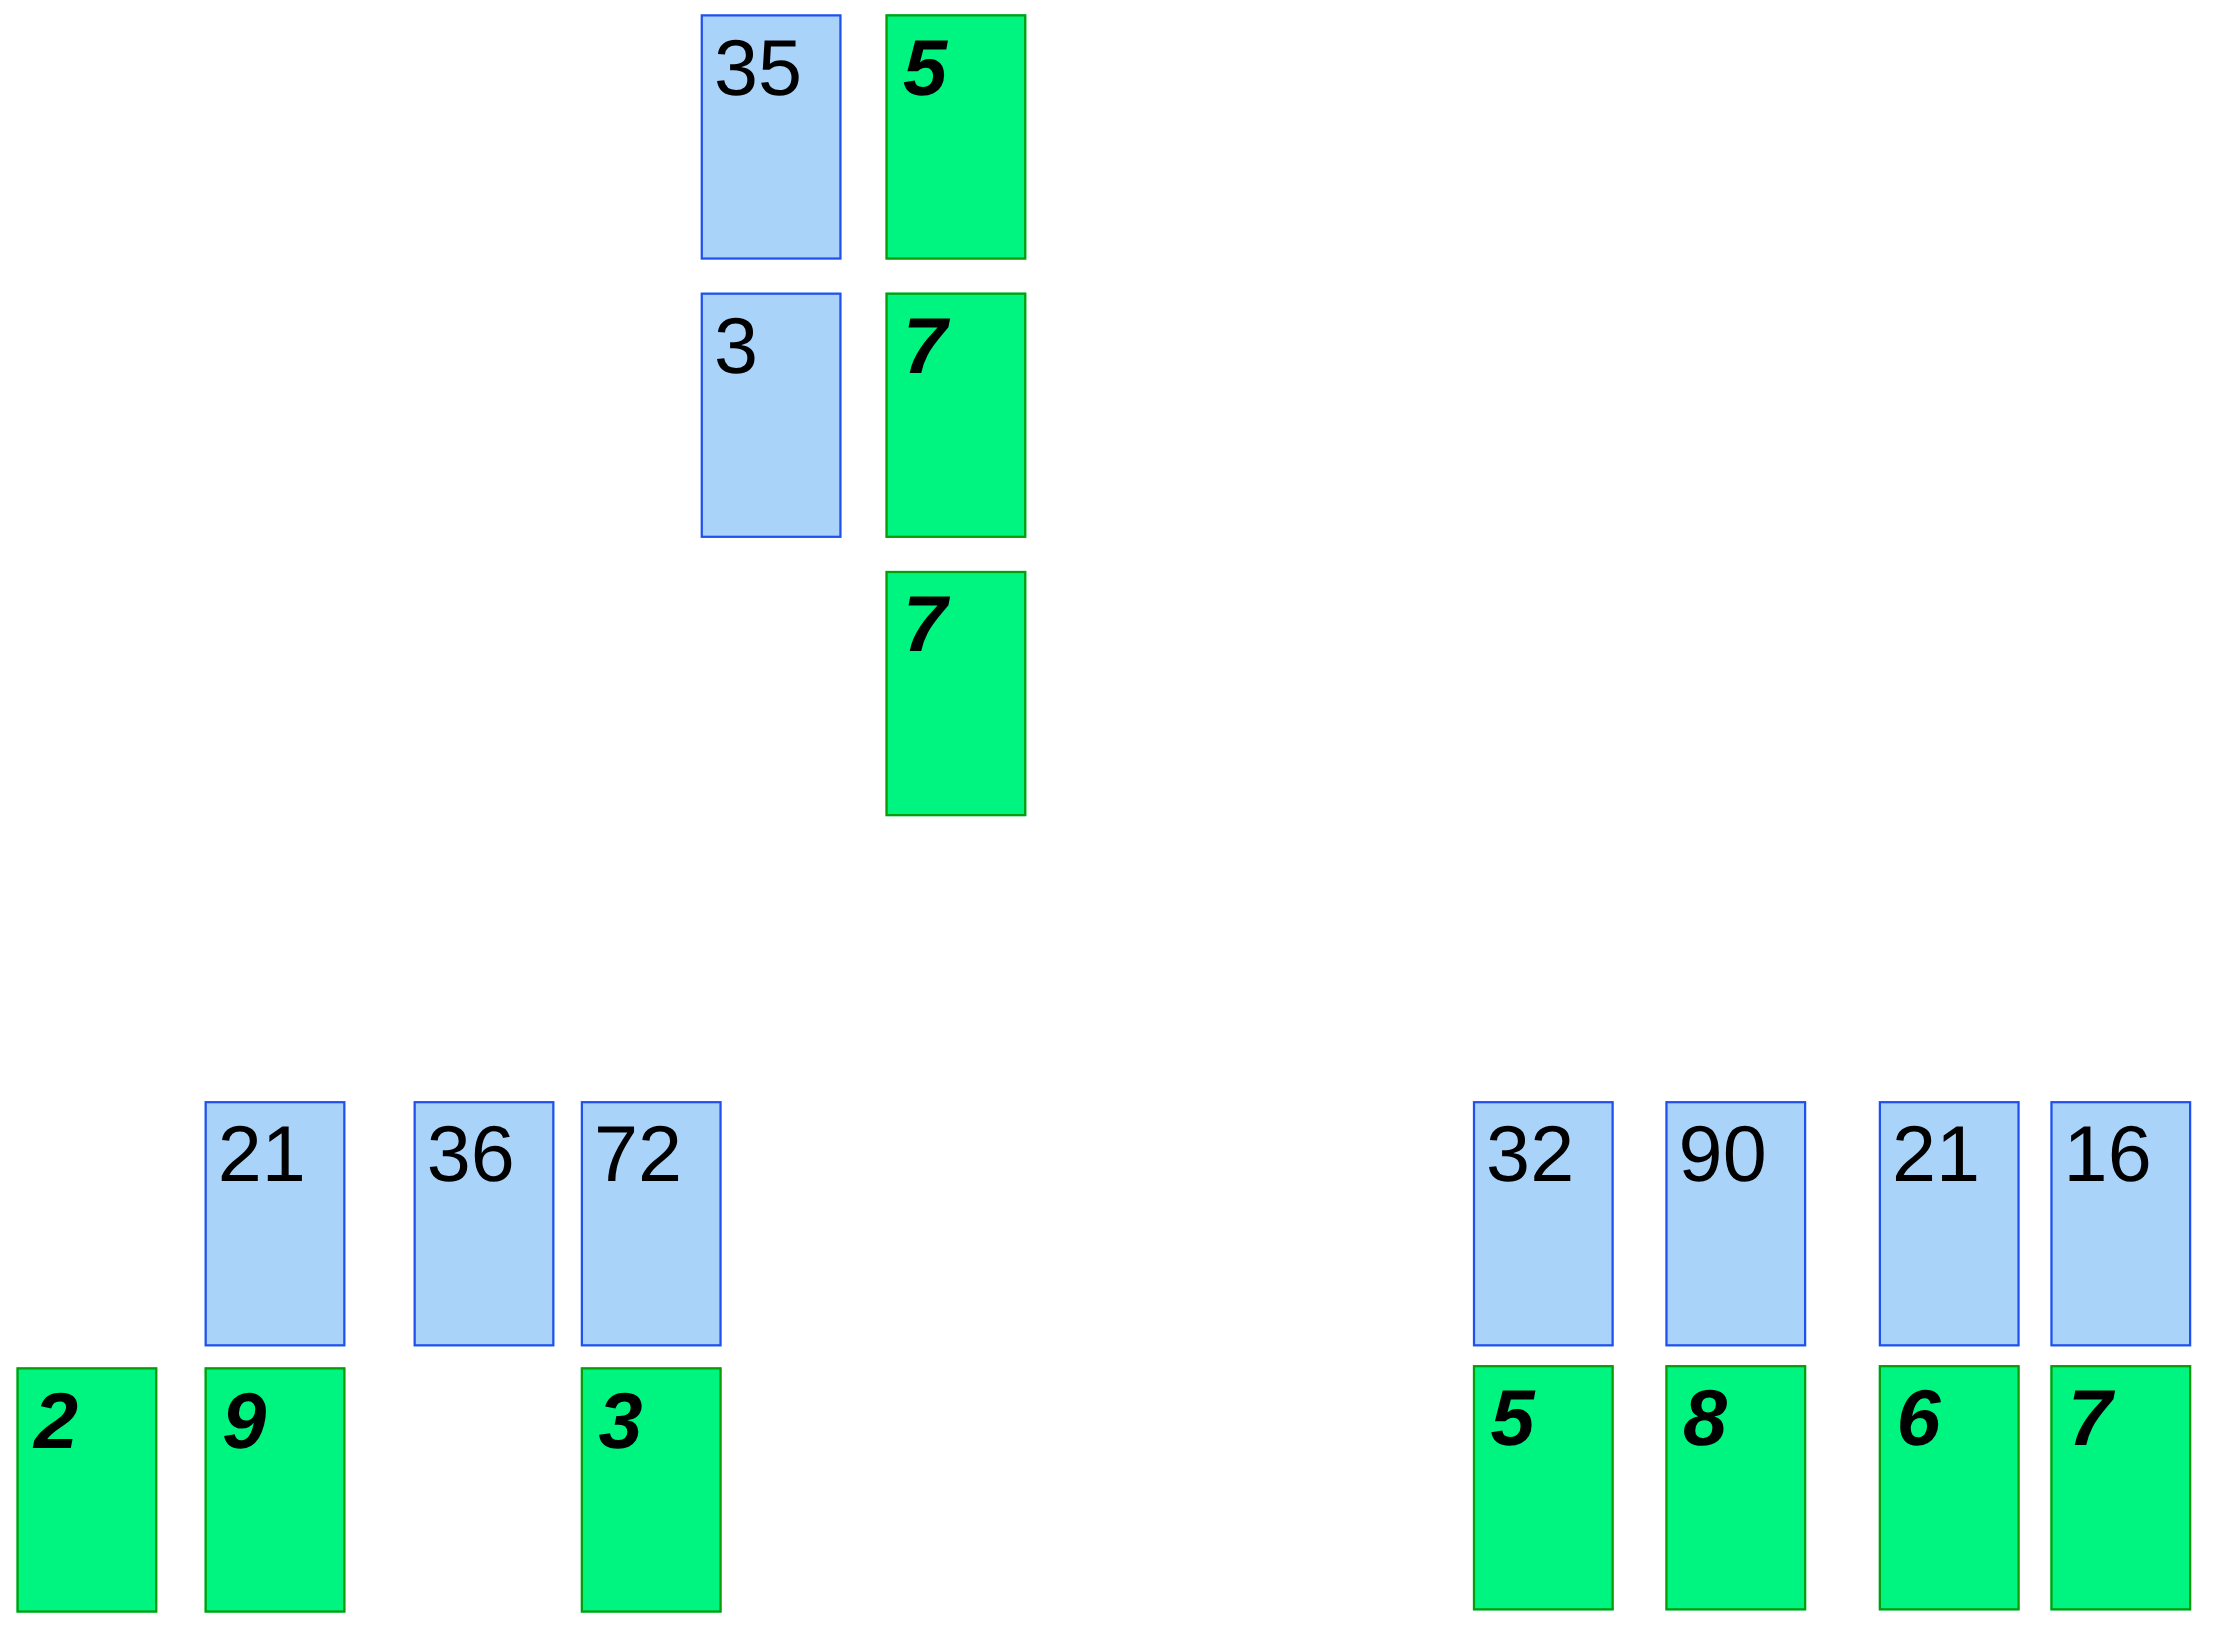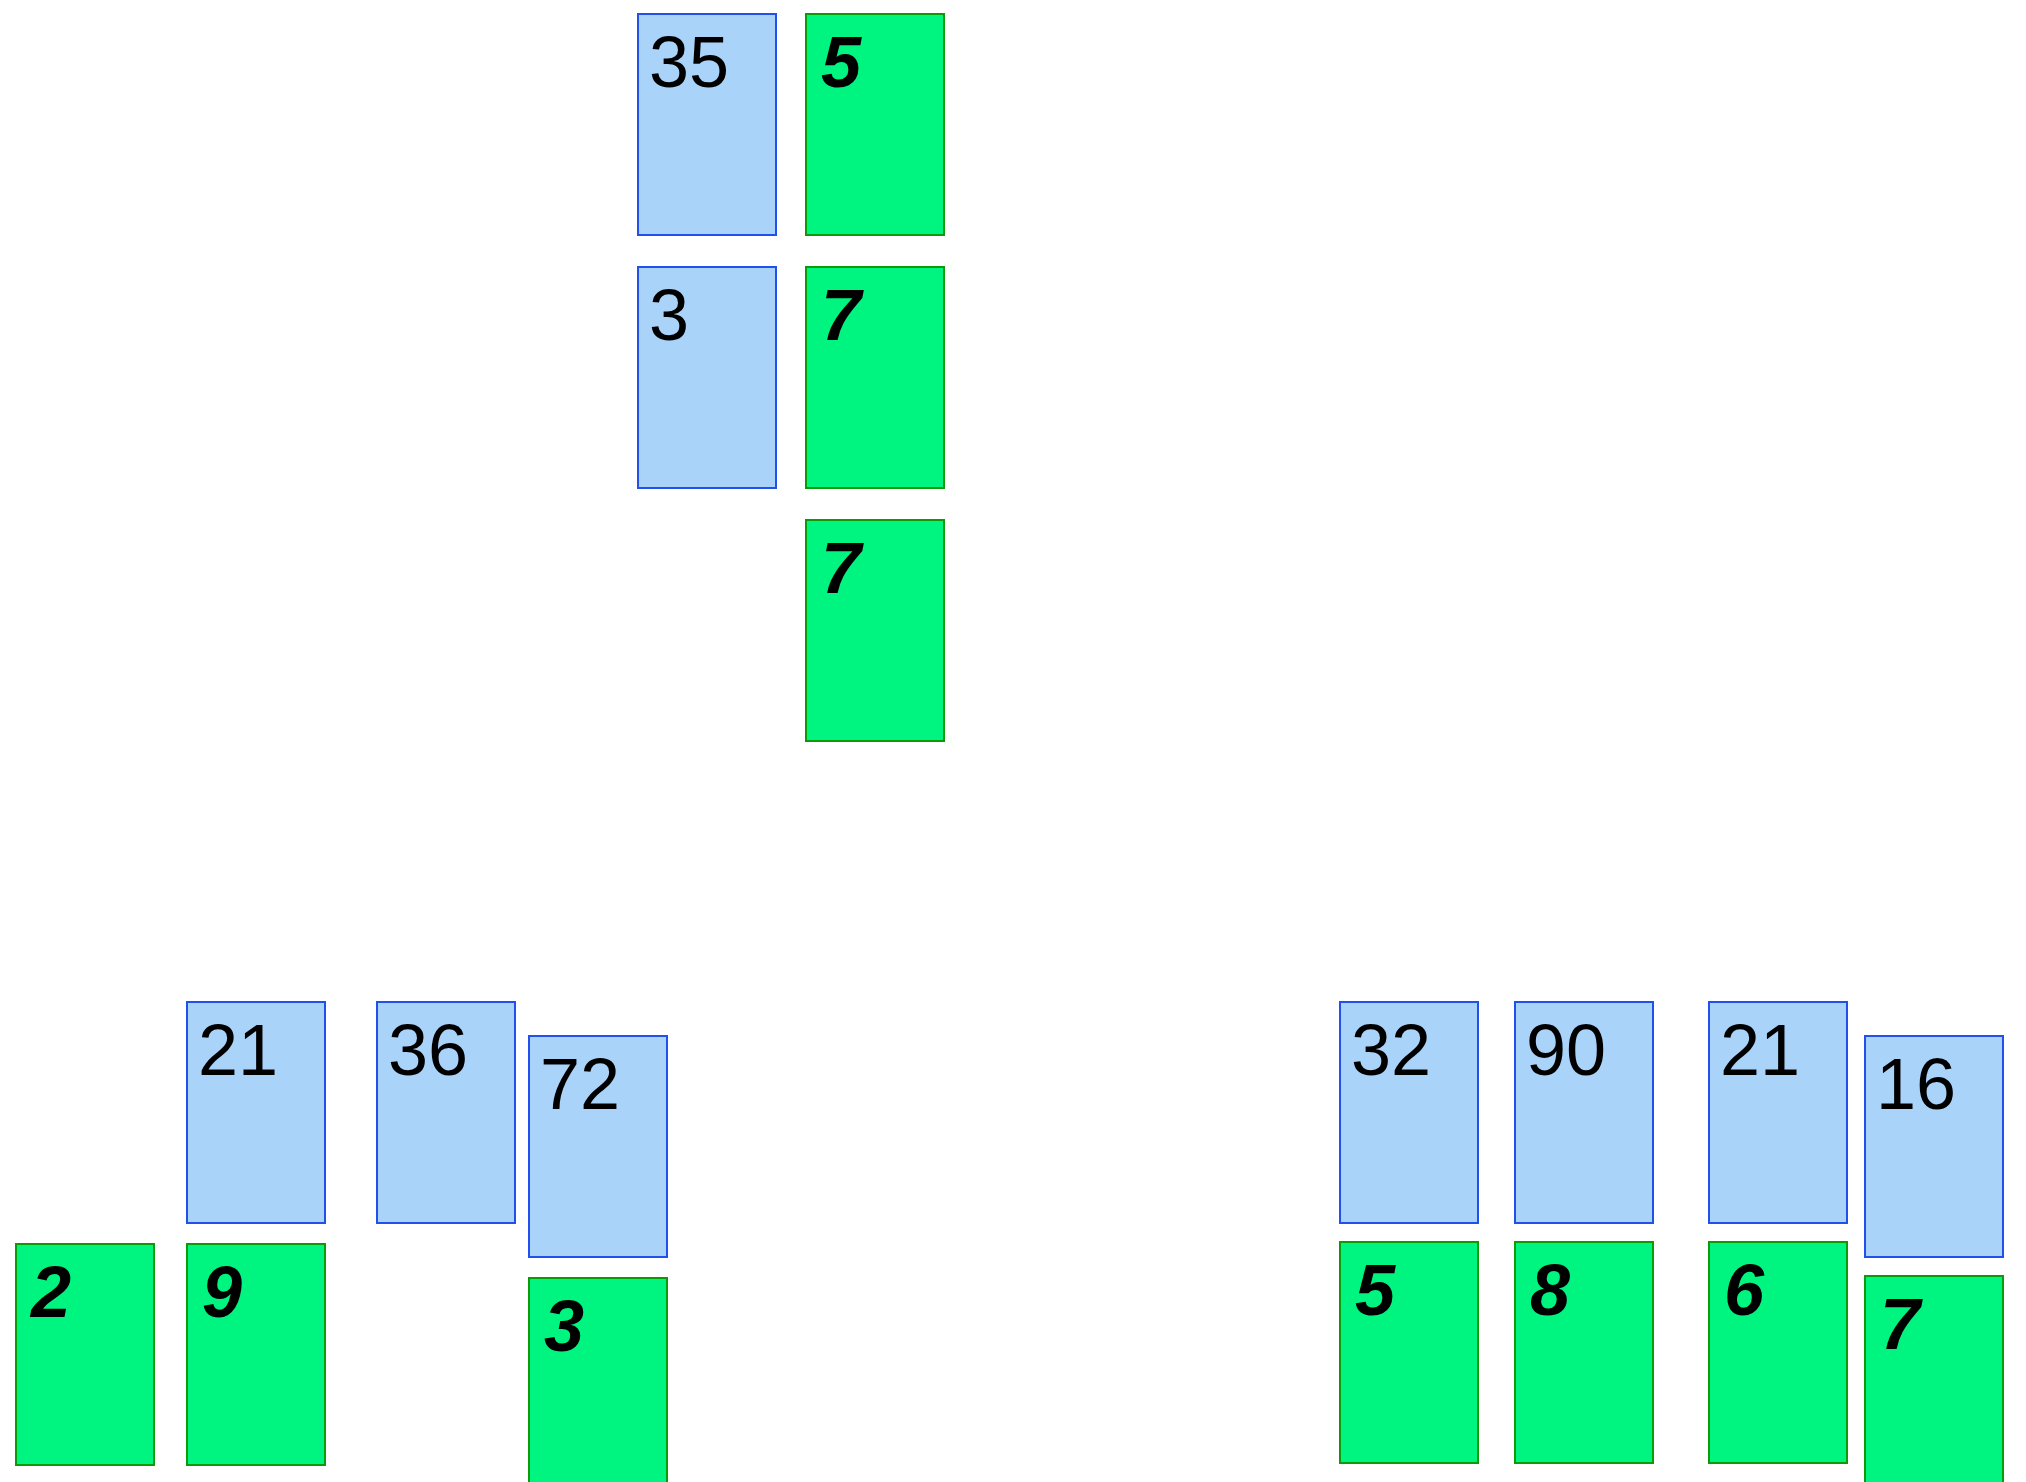--- a/index.html
+++ b/index.html
@@ -38,21 +38,21 @@
     left: 1339px;
     top: 1001px;
     grid-template-columns: repeat(4, 158px);
     grid-template-rows: 223px 223px;
     column-gap: 13px;
     row-gap: 19px;
     gap: 17px;
   }
   .card {
     box-sizing: border-box;
-    width: 140px;
+    width: 128px;
     height: 223px;
     font-size: 72px;
     line-height: 1;
     color: #000000;
     overflow: hidden;
     cursor: pointer;
   }
   .card.blue {
     background: var(--blue-fill, #aad3fa);
     border: 2px solid var(--blue-border, #2150ef);
@@ -66,21 +66,21 @@
     padding: 11px 0 0 14px;
     font-weight: 700;
     font-style: italic;
   }
   .r1 { grid-row: 1; }
   .r2 { grid-row: 2; }
   .r3 { grid-row: 3; }
   .c1 { grid-column: 1; }
   .c2 { grid-column: 2; }
   .c3 { grid-column: 3; margin-left: 19px; }
-  .c4 { grid-column: 4; margin-top: 34px; }
+  .c4 { grid-column: 4; }
 </style>
 </head>
 <body>
 
 <div class="canvas">
 
   <section class="group group-top">
     <div class="card blue r1 c1">35</div>
     <div class="card green r1 c2">5</div>
     <div class="card blue r2 c1">3</div>

